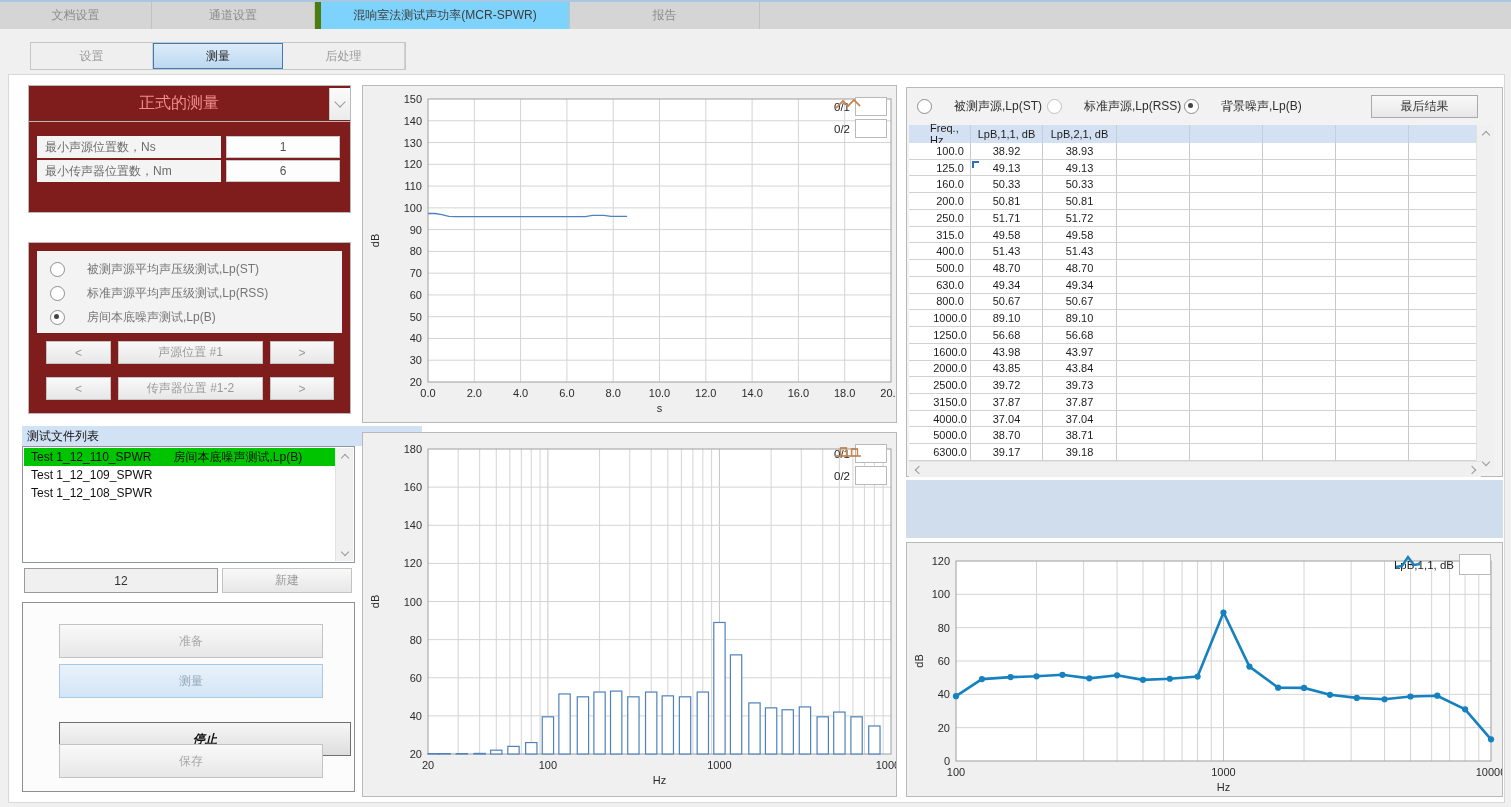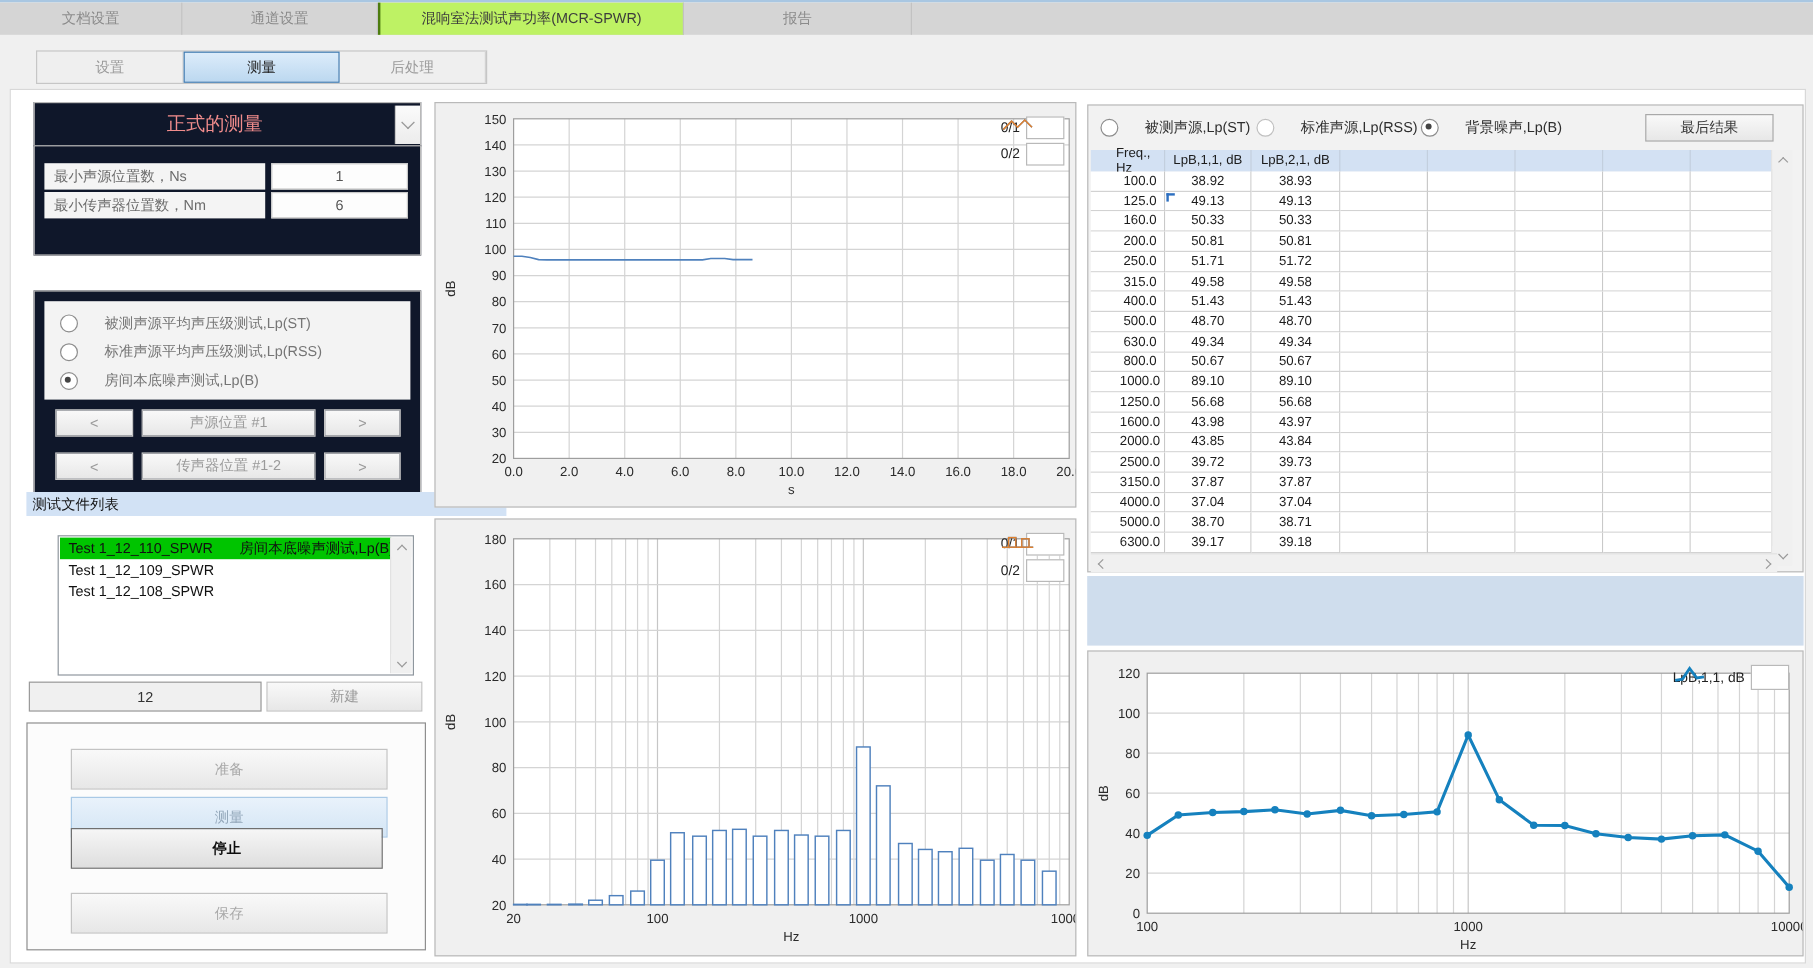--- a/index.html
+++ b/index.html
@@ -1,29 +1,29 @@
 <!DOCTYPE html>
 <html><head>
 <meta charset="utf-8">
 <style>
 html,body{margin:0;padding:0;background:#e8e8e8;font-family:"Liberation Sans",sans-serif;}
 .win{position:relative;width:1511px;height:807px;background:#f0f0f0;overflow:hidden;border-top:2px solid #a9c7e2;box-sizing:border-box;font-size:12px;color:#333;}
 .abs{position:absolute;box-sizing:border-box;}
 
 .tabbar{position:absolute;left:0;top:0;width:1511px;height:27px;background:#d5d5d5;display:flex;}
 .tab{height:27px;display:flex;align-items:center;justify-content:center;color:#8b8b8b;border-right:1px solid #c2c2c2;box-sizing:border-box;cursor:default;}
-.tab.active{background:#bef264;color:#3d3d3d;border-left:2px solid #4d7c0f;}
+.tab.active{background:#7dd3fc;color:#3d3d3d;border-left:6px solid #4d7c0f;}
 
 .subtabs{position:absolute;left:30px;top:40px;display:flex;border:1px solid #c6c6c6;background:#efefef;}
 .subtab{width:122px;height:26px;display:flex;align-items:center;justify-content:center;color:#9b9b9b;border-right:1px solid #d2d2d2;box-sizing:border-box;}
 .subtab.active{background:linear-gradient(#dcecfa,#bcd8f0);border:1px solid #3f7cb5;color:#222;width:130px;}
 .canvas{position:absolute;left:8px;top:72px;width:1495px;height:727px;background:#ffffff;border:1px solid #d8d8d8;}
 
 .panel{position:absolute;background:#f0f0f0;border:1px solid #b9b9b9;box-sizing:border-box;}
-.white{background:#0f172a;}
+.white{background:#7f1d1d;}
 
 .combo{display:flex;align-items:center;}
 .combo .val{flex:1;text-align:center;font-size:16px;color:#f08c8c;}
 .combo-btn{width:20px;height:32px;border-left:1px solid #c9c9c9;background:linear-gradient(#fbfbfb,#ececec);display:flex;align-items:center;justify-content:center;}
 .chev{width:7px;height:7px;border-right:1.6px solid #999;border-bottom:1.6px solid #999;transform:rotate(45deg);margin-top:-3px;}
 .chev.left{transform:rotate(135deg);margin:0 0 0 3px;}
 .chev.right{transform:rotate(-45deg);margin:0 3px 0 0;}
 .chev.up{transform:rotate(-135deg);margin:3px 0 0 0;}
 .chev.sm{width:5px;height:5px;border-width:1.4px;}
 
@@ -124,22 +124,22 @@
       </div>
     </div>
     <div class="btn abs" style="left:17px;top:98px;width:65px;height:23px;">&lt;</div>
     <div class="btn abs" style="left:89px;top:98px;width:145px;height:23px;">声源位置 #1</div>
     <div class="btn abs" style="left:241px;top:98px;width:64px;height:23px;">&gt;</div>
     <div class="btn abs" style="left:17px;top:134px;width:65px;height:23px;">&lt;</div>
     <div class="btn abs" style="left:89px;top:134px;width:145px;height:23px;">传声器位置 #1-2</div>
     <div class="btn abs" style="left:241px;top:134px;width:64px;height:23px;">&gt;</div>
   </div>
 
-  <div class="listtitle abs" style="left:22px;top:408px;width:400px;height:20px;">测试文件列表</div>
-  <div class="listbox abs" style="left:22px;top:444px;width:297px;height:117px;margin-left:26px;">
+  <div class="listtitle abs" style="left:22px;top:424px;width:400px;height:20px;">测试文件列表</div>
+  <div class="listbox abs" style="left:22px;top:444px;width:333px;height:117px;">
     <div class="abs" style="left:1px;top:1px;right:18px;bottom:1px;" id="filelist">
         <div class="litem selected">
           <span>Test 1_12_110_SPWR</span>
           <span class="suffix">房间本底噪声测试,Lp(B)</span>
         </div>
         <div class="litem">
           <span>Test 1_12_109_SPWR</span>
         </div>
         <div class="litem">
           <span>Test 1_12_108_SPWR</span>
@@ -154,21 +154,21 @@
         </div>
     </div>
   </div>
 
   <div class="btn dark abs" style="left:24px;top:566px;width:194px;height:25px;background:#f0f0f0;border:1px solid #9b9b9b;">12</div>
   <div class="btn abs" style="left:222px;top:566px;width:130px;height:25px;">新建</div>
 
   <div class="panel abs" style="left:22px;top:600px;width:333px;height:190px;border:1px solid #8f8f8f;background:#fcfcfc;">
     <div class="btn abs st-disabled" style="left:36px;top:21px;width:264px;height:34px;">准备</div>
     <div class="btn abs st-highlight" style="left:36px;top:61px;width:264px;height:34px;">测量</div>
-    <div class="btn abs st-active" style="left:36px;top:87px;width:260px;height:34px;">停止</div>
+    <div class="btn abs st-active" style="left:36px;top:119px;width:292px;height:34px;font-style:italic;">停止</div>
     <div class="btn abs st-disabled" style="left:36px;top:141px;width:264px;height:34px;">保存</div>
   </div>
 
   <div class="panel chart" style="left:362px;top:83px;width:535px;height:338px;">
       <svg width="533" height="336">
         <rect x="65" y="13" width="463" height="283" fill="#ffffff"></rect>
         <line x1="111.30000000000001" y1="13" x2="111.30000000000001" y2="296" stroke="#d4d4d4" stroke-width="1"></line>
         <line x1="157.60000000000002" y1="13" x2="157.60000000000002" y2="296" stroke="#d4d4d4" stroke-width="1"></line>
         <line x1="203.9" y1="13" x2="203.9" y2="296" stroke="#d4d4d4" stroke-width="1"></line>
         <line x1="250.20000000000002" y1="13" x2="250.20000000000002" y2="296" stroke="#d4d4d4" stroke-width="1"></line>

